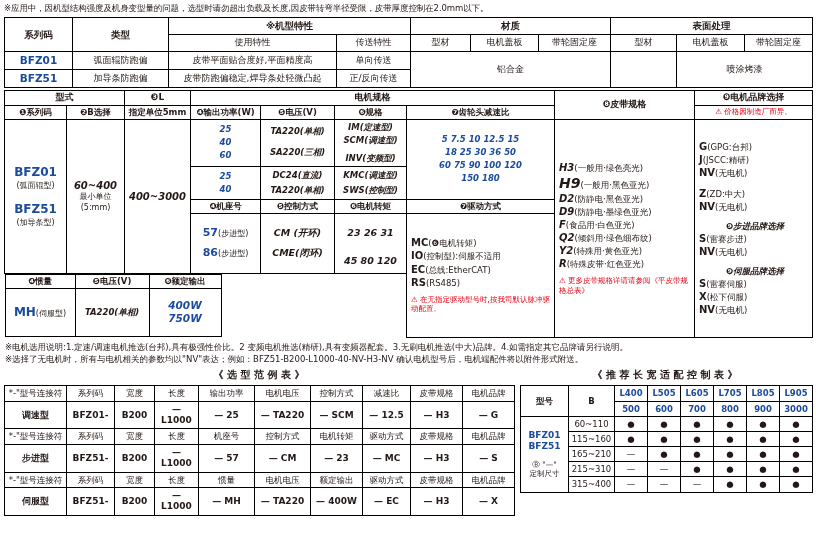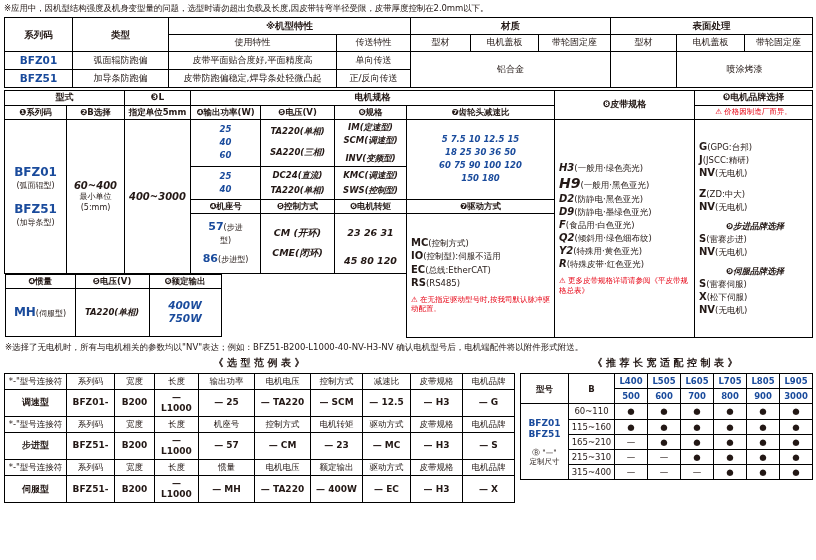--- a/index.html
+++ b/index.html
@@ -285,33 +285,33 @@
 
     <tr>
       <td class="circnum">❹机座号</td>
       <td class="circnum">❺控制方式</td>
       <td class="circnum">❻电机转矩</td>
       <td class="circnum">❼驱动方式</td>
     </tr>
 
     <tr>
       <td>
-        <div style="padding:3px 12px"><b class="blue" style="font-size:11px">57</b><span class="sub">(步进型)</span></div>
+        <div style="padding:3px 0"><b class="blue" style="font-size:11px">57</b><span class="sub">(步进型)</span></div>
         <div style="padding:3px 0"><b class="blue" style="font-size:11px">86</b><span class="sub">(步进型)</span></div>
       </td>
       <td>
         <div class="bold" style="padding:4px 0;font-size:9.5px">CM (开环)</div>
         <div class="bold" style="padding:4px 0;font-size:9.5px">CME(闭环)</div>
       </td>
       <td>
         <div class="bold" style="padding:12px 0;font-size:9.5px">23  26  31</div>
         <div class="bold" style="padding:4px 0;font-size:9.5px">45  80  120</div>
       </td>
       <td rowspan="2" class="lefttxt">
-        <div><b style="font-size:10px">MC</b><span>(控制方式)</span></div>
+        <div><b style="font-size:10px">MC</b><span>(❻电机转矩)</span></div>
         <div><b style="font-size:10px">IO</b><span>(控制型):伺服不适用</span></div>
         <div><b style="font-size:10px">EC</b><span>(总线:EtherCAT)</span></div>
         <div><b style="font-size:10px">RS</b><span>(RS485)</span></div>
         <div class="warn small7" style="margin-top:6px;line-height:1.3">⚠ 在无指定驱动型号时,按我司默认脉冲驱动配置。</div>
       </td>
     </tr>
 
     <tr>
       <td colspan="3" style="padding:0;border:none">
         <table style="width:100%;border-collapse:collapse;table-layout:fixed">
@@ -337,20 +337,21 @@
             </td>
           </tr>
         </tbody>
             </table>
       </td>
     </tr>
   </tbody>
     </table>
 
   <div class="note-mid">
+    <div>※电机选用说明:1.定速/调速电机推选(台邦),具有极强性价比。2 变频电机推选(精研),具有变频器配套。3.无刷电机推选(中大)品牌。4.如需指定其它品牌请另行说明。</div>
     <div>※选择了无电机时，所有与电机相关的参数均以"NV"表达；例如：BFZ51-B200-L1000-40-NV-H3-NV 确认电机型号后，电机端配件将以附件形式附送。</div>
   </div>
 
   <div class="bottom">
 
     <div class="bl">
       <div class="sechdr">《 选 型 范 例 表 》</div>
       <table class="t3">
         <colgroup>
           <col style="width:62px">

